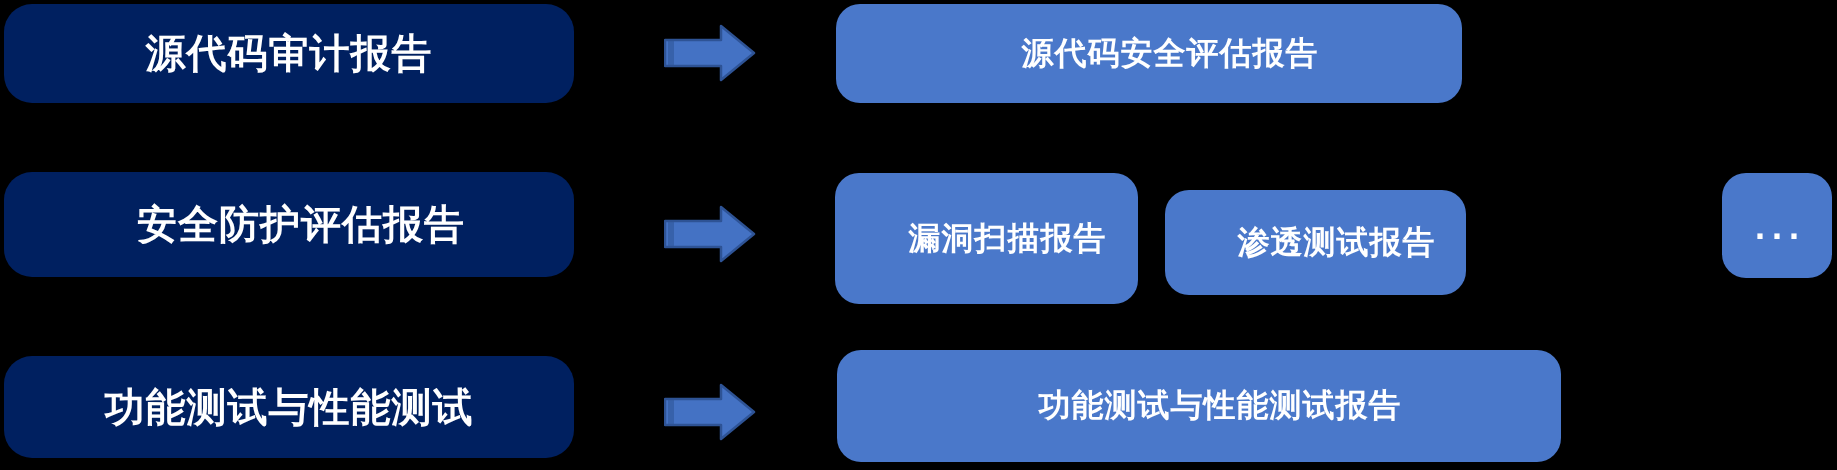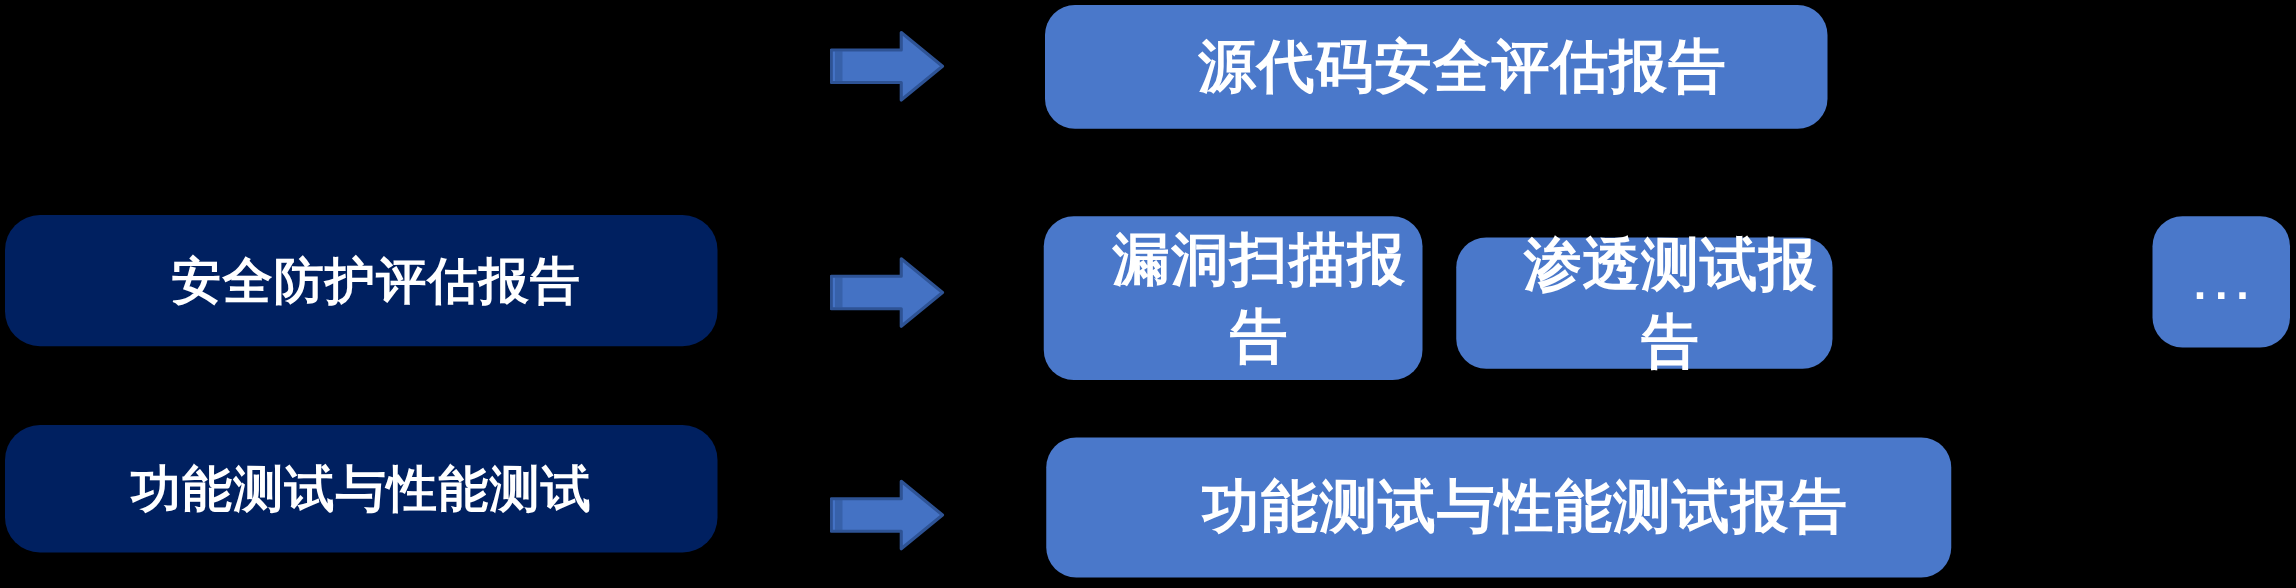--- a/index.html
+++ b/index.html
@@ -27,21 +27,21 @@
     letter-spacing: 1px;
   }
   .source-box {
     background: var(--source_box, #002060);
     border-radius: 28px;
     font-size: 40px;
   }
   .output-box {
     background: var(--output_box, #4A78CA);
     border-radius: 24px;
-    font-size: 46px;
+    font-size: 32px;
     padding-left: 42px;
   }
   .dots-box {
     font-size: 36px;
     letter-spacing: 7px;
     padding-top: 2px;
     padding-left: 7px; 
   }
   .arrow {
     position: absolute;
@@ -53,29 +53,32 @@
   #arw-1   { left: 664px;  top: 24px;  }
   #out-1a  { left: 836px;  top: 4px;   width: 626px; height: 99px;  }
   
   #src-2   { left: 4px;    top: 172px; width: 570px; height: 105px; padding-left: 24px; }
   #arw-2   { left: 664px;  top: 205px; }
   #out-2a  { left: 835px;  top: 173px; width: 303px; height: 131px; }
   #out-2b  { left: 1165px; top: 173px; width: 301px; height: 105px; margin-top: 17px; }
   #out-2c  { left: 1490px; top: 173px; width: 213px; height: 105px; }
   #out-2d  { left: 1722px; top: 173px; width: 110px; height: 105px; }
   
-  #src-3   { left: 4px;    top: 340px; width: 570px; height: 102px; }
+  #src-3   { left: 4px;    top: 356px; width: 570px; height: 102px; }
   #arw-3   { left: 664px;  top: 383px; }
   #out-3a  { left: 837px;  top: 350px; width: 724px; height: 112px; }
 </style>
 </head>
 <body>
 
 <div class="canvas">
 
+  <div id="src-1" class="box source-box">
+    <span>源代码审计报告</span>
+  </div>
   <svg id="arw-1" class="arrow" viewBox="0 0 92 58" aria-hidden="true">
     <polygon points="1,16 57,16 57,2 90,29 57,56 57,42 1,42" fill="var(--arrow_fill,#4472C4)" stroke="var(--arrow_edge,#2E5395)" stroke-width="2.5" stroke-linejoin="round"></polygon>
     <rect x="4" y="17" width="6" height="24" fill="var(--arrow_edge,#2E5395)" opacity="0.55"></rect>
   </svg>
   <div id="out-1a" class="box output-box">
     <span>源代码安全评估报告</span>
   </div>
 
   <div id="src-2" class="box source-box">
     <span>安全防护评估报告</span>

